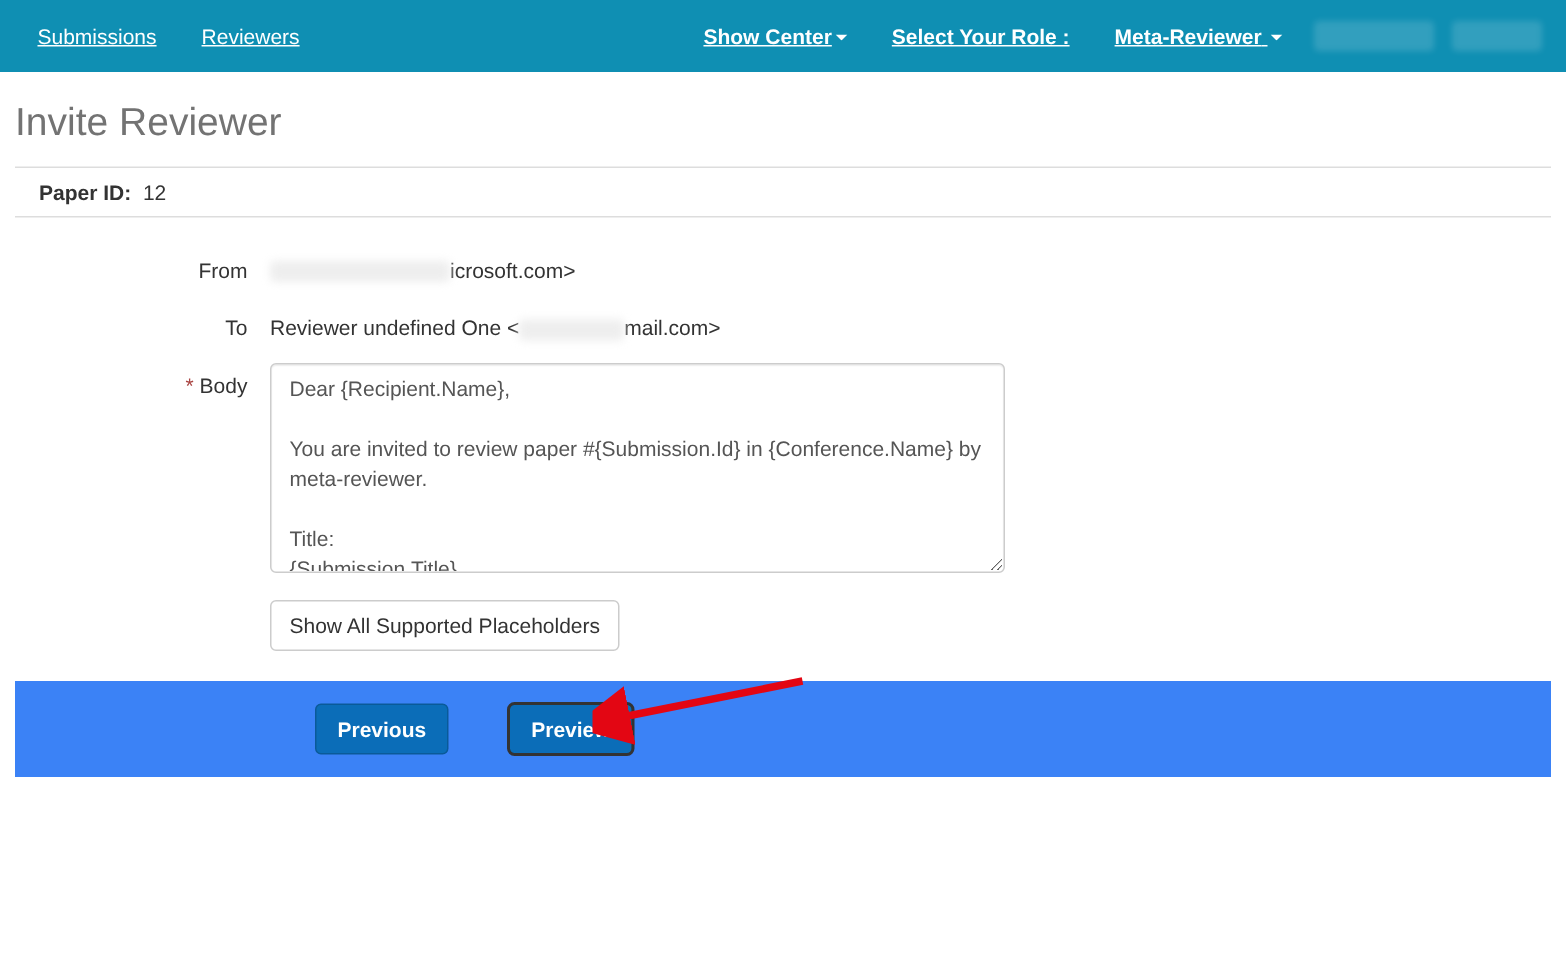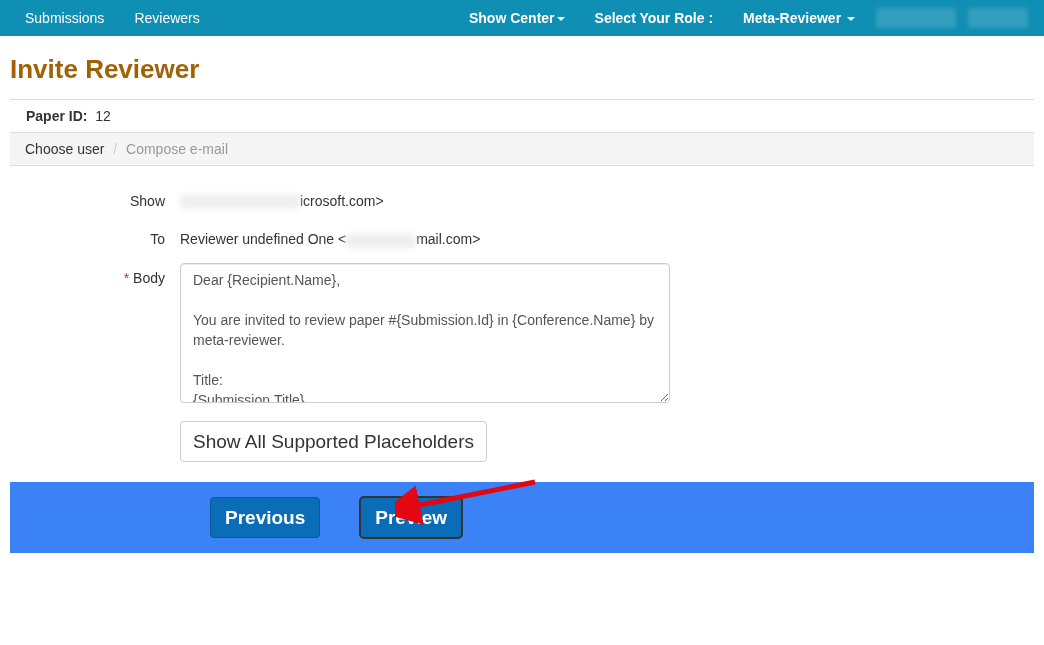--- a/index.html
+++ b/index.html
@@ -1,25 +1,26 @@
 <!DOCTYPE html>
 <html><head>
   <meta charset="utf-8">
   <style>
     * { box-sizing: border-box; margin: 0; padding: 0; }
     body { font-family: "Helvetica Neue", Helvetica, Arial, sans-serif; font-size: 14px; color: #333; background: #fff; }
     
     .navbar {
       background: #0f8fb3;
-      height: 36px;
+      height: 48px;
       display: flex;
       align-items: center;
       padding: 0 10px;
       color: #fff;
       justify-content: space-between;
+      text-decoration: underline;
     }
     .navbar-left { display: flex; gap: 0; }
     .navbar-right { display: flex; gap: 0; align-items: center; }
     .nav-link {
       color: #fff;
       padding: 8px 15px;
       cursor: pointer;
       font-size: 14px;
     }
     .nav-link.bold { font-weight: bold; }
@@ -35,21 +36,21 @@
     .nav-blur {
       width: 80px; height: 20px;
       background: rgba(255,255,255,0.15);
       border-radius: 3px;
       margin: 0 6px;
       filter: blur(2px);
     }
     .nav-blur.small { width: 60px; }
     
     .content { padding: 10px 10px 0 10px; }
-    h1 { font-size: 26px; font-weight: 700; margin: 8px 0 14px 0; color: #a16207; }
+    h1 { font-size: 26px; font-weight: 400; margin: 8px 0 14px 0; color: #737373; }
     
     .paper-row {
       border: 1px solid #ddd;
       border-left: none;
       border-right: none;
       padding: 8px 16px;
       font-size: 14px;
     }
     .paper-row strong { font-weight: bold; }
     
@@ -96,21 +97,21 @@
       border: 1px solid #ccc;
       border-radius: 4px;
       box-shadow: inset 0 1px 1px rgba(0,0,0,.075);
       font-family: inherit;
     }
     textarea.form-control { height: 140px; resize: both; overflow-y: scroll; }
     
     .btn {
       display: inline-block;
       padding: 6px 12px;
-      font-size: 19px;
+      font-size: 14px;
       line-height: 1.42857143;
       border-radius: 4px;
       border: 1px solid #ccc;
       background: #fff;
       cursor: pointer;
       color: #333;
     }
     .btn-primary {
       background: #0b6db8;
       color: #fff;
@@ -160,29 +161,24 @@
 </div>
 
 <div class="content">
   <h1>Invite Reviewer</h1>
 
   <div class="paper-row">
     <strong>Paper ID:</strong>
     &nbsp;<span>12</span>
   </div>
 
-  <div class="breadcrumb">
-    <span class="step">Choose user</span>
-    <span class="sep">/</span>
-    <span class="step inactive">Compose e-mail</span>
-  </div>
 
   <div class="form-area">
     <div class="form-row">
-      <div class="form-label">Show</div>
+      <div class="form-label">From</div>
       <div class="form-value">
         <span class="blur-span b1"></span><span>icrosoft.com&gt;</span>
       </div>
     </div>
 
     <div class="form-row">
       <div class="form-label">To</div>
       <div class="form-value">
         <span>Reviewer undefined One &lt;</span><span class="blur-span b2"></span><span>mail.com&gt;</span>
       </div>

